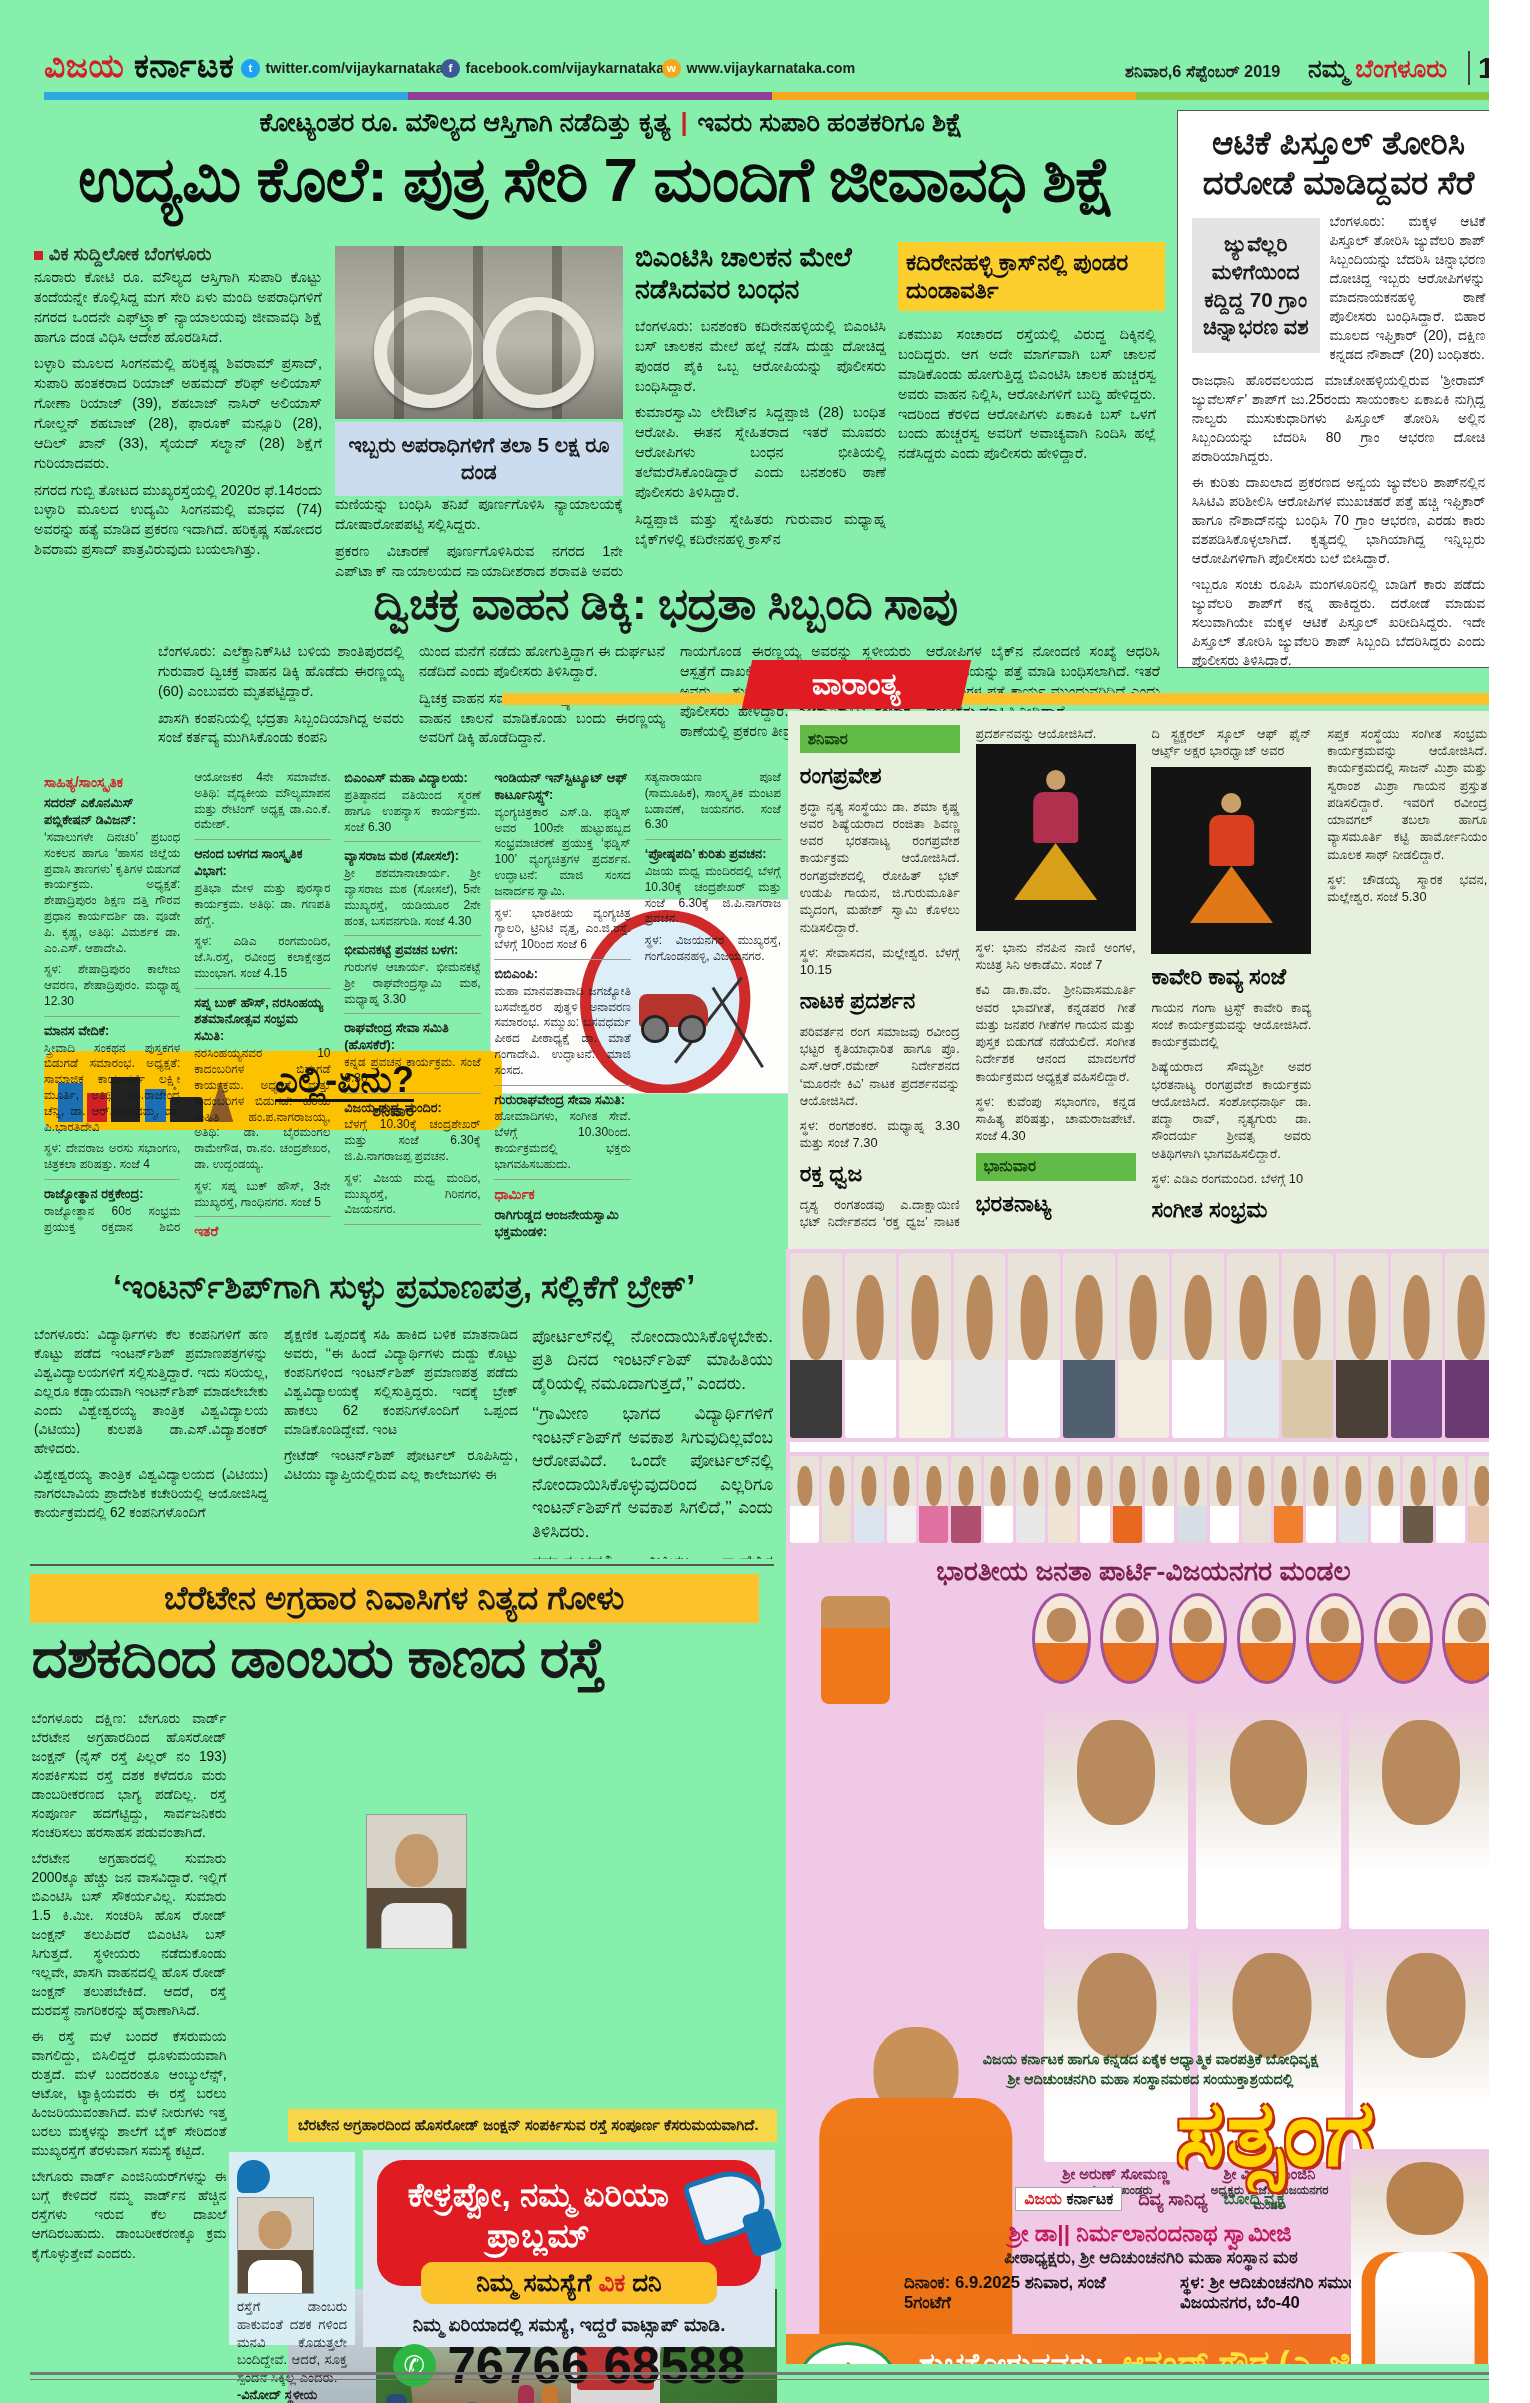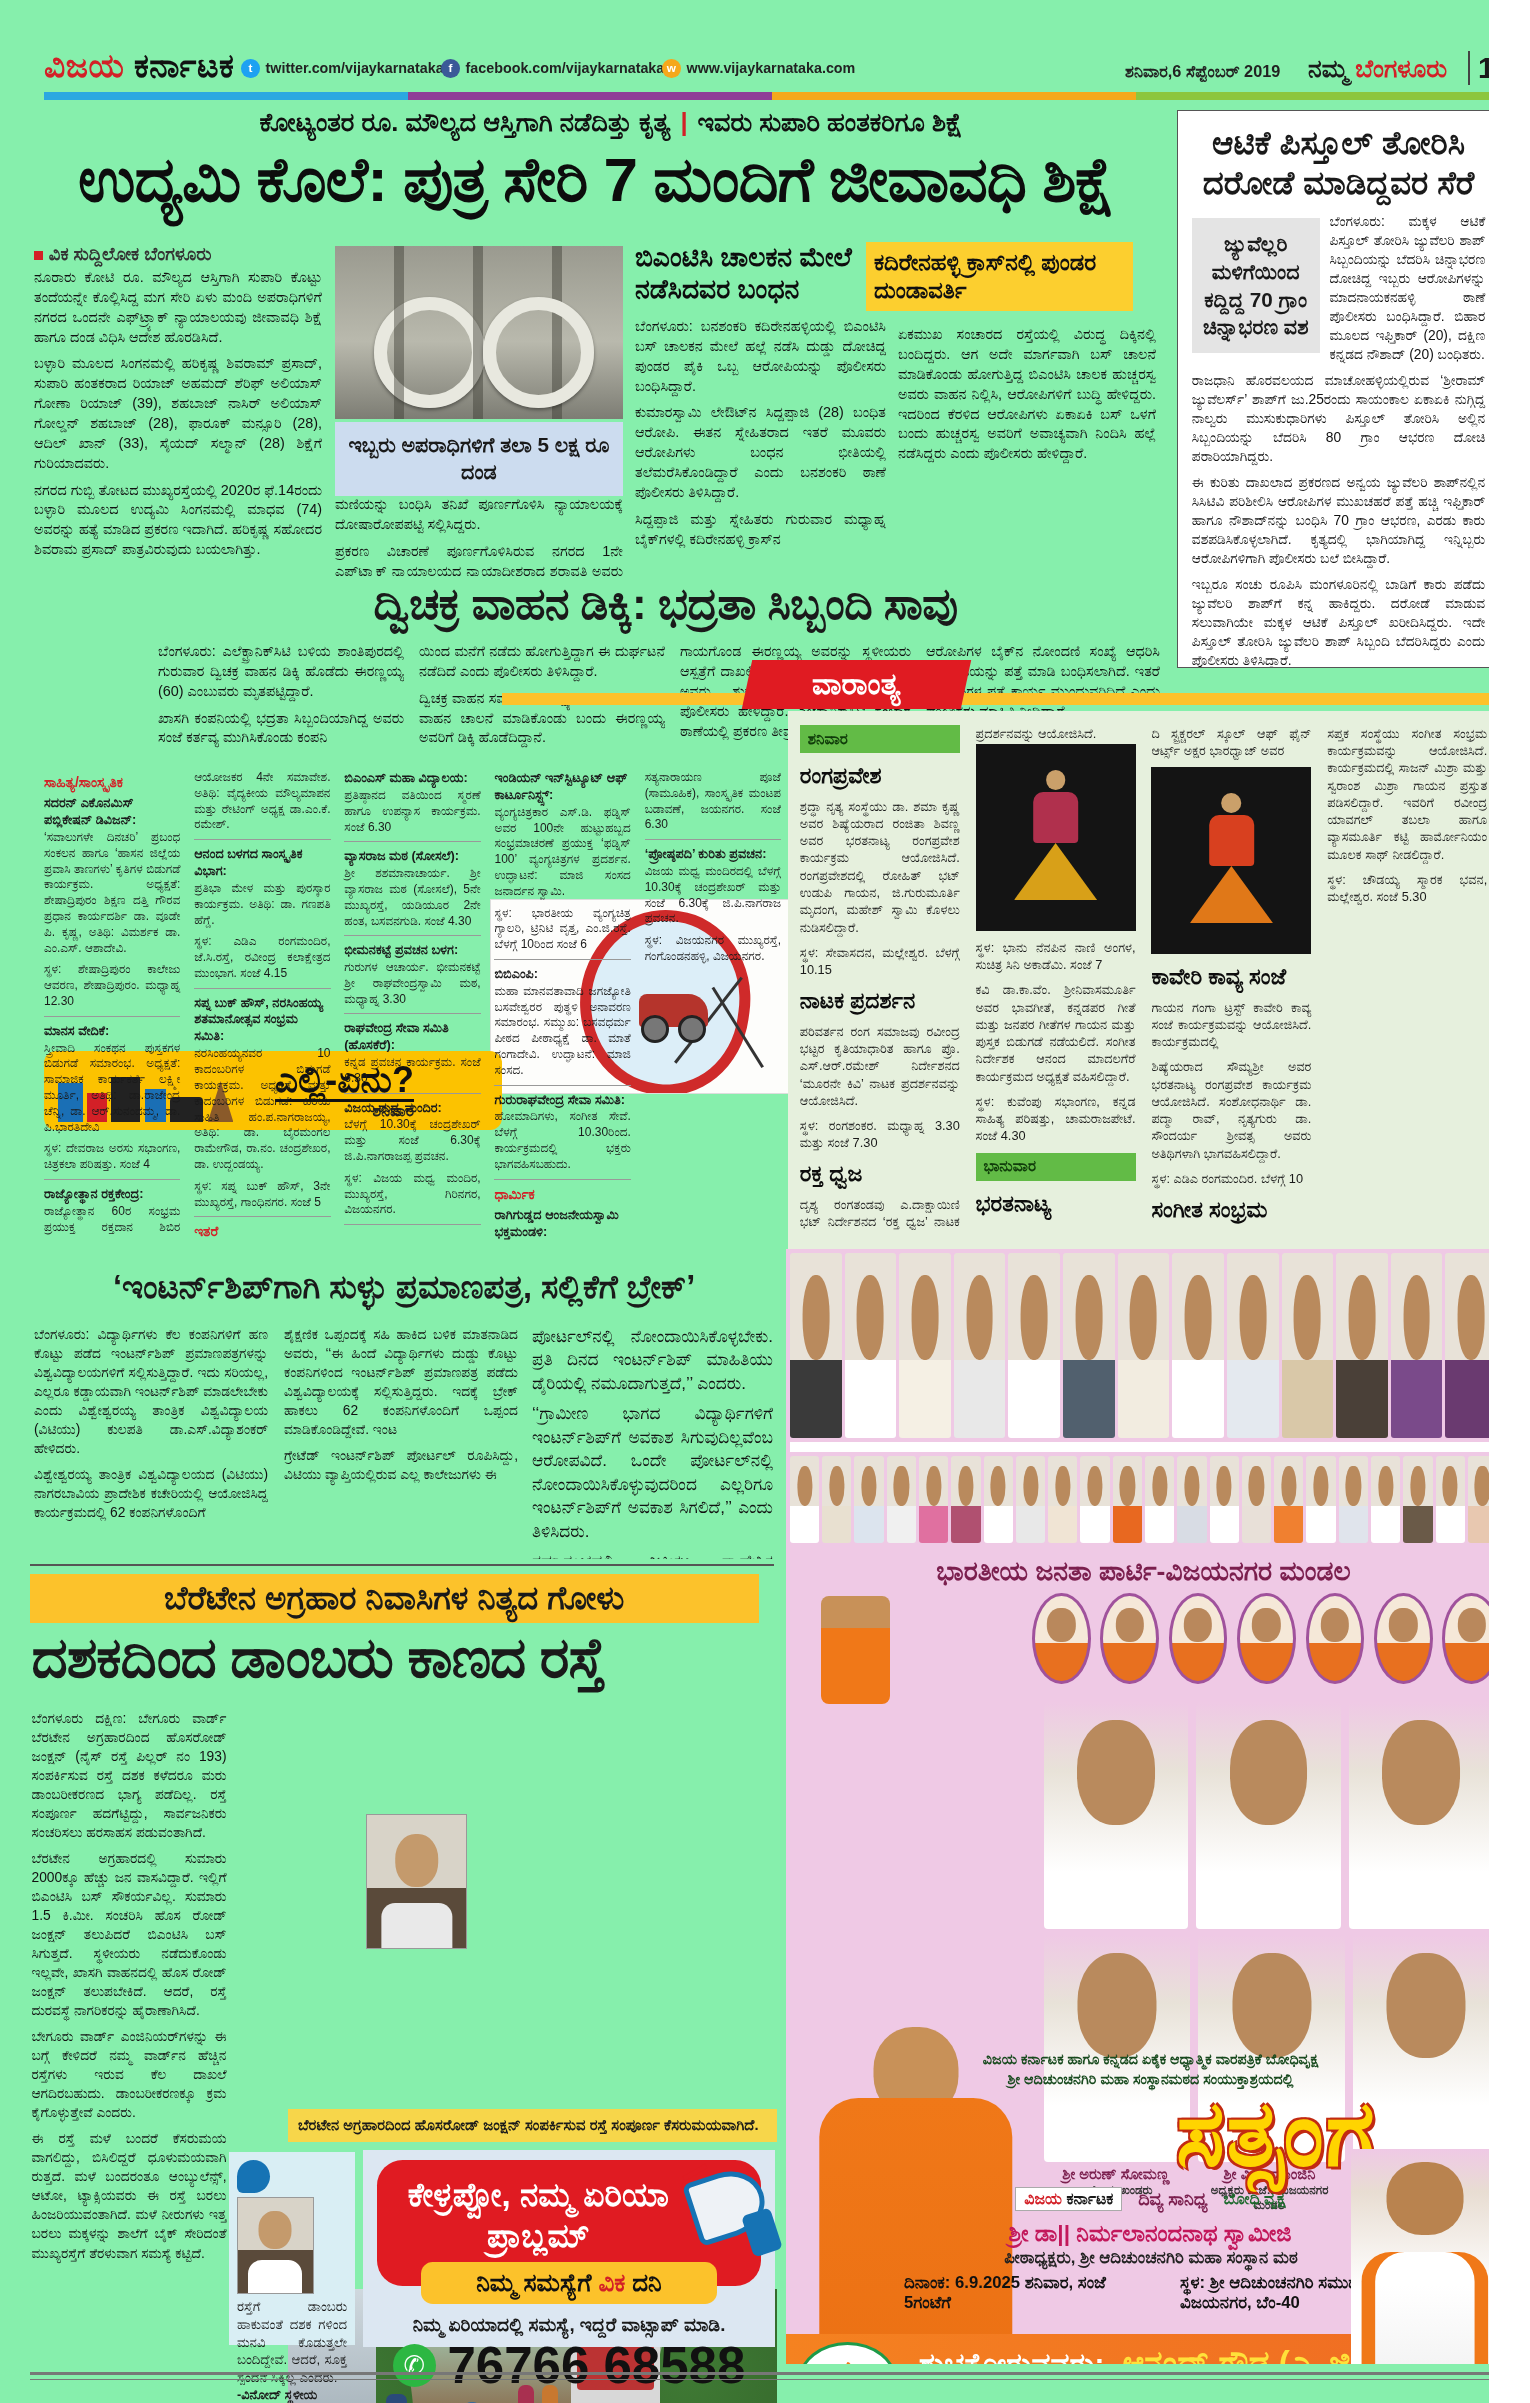--- a/index.html
+++ b/index.html
@@ -204,21 +204,21 @@
       <p>ಪ್ರಕರಣ ವಿಚಾರಣೆ ಪೂರ್ಣಗೊಳಿಸಿರುವ ನಗರದ 1ನೇ ಎಫ್‌ಟ್ರ್ಯಾಕ್ ನ್ಯಾಯಾಲಯದ ನ್ಯಾಯಾಧೀಶರಾದ ಶರಾವತಿ ಅವರು ಪ್ರಾಸಿಕ್ಯೂಶನ್ ವಾದ ಹಾಗೂ ಸಾಕ್ಷ್ಯಾಧಾರಗಳನ್ನು ಪರಿಗಣಿಸಿ ಏಳು ಮಂದಿಗೆ ಶಿಕ್ಷೆ ವಿಧಿಸಿ ಆದೇಶಿಸಿದ್ದಾರೆ.</p>
     </div>
 
   <div class="abs subhead2" style="left:635px;top:242px;width:256px;">ಬಿಎಂಟಿಸಿ ಚಾಲಕನ ಮೇಲೆ ನಡೆಸಿದವರ ಬಂಧನ</div>
   <div class="abs bodytxt" style="left:635px;top:317px;width:251px;height:258px;overflow:hidden;">
       <p>ಬೆಂಗಳೂರು: ಬನಶಂಕರಿ ಕದಿರೇನಹಳ್ಳಿಯಲ್ಲಿ ಬಿಎಂಟಿಸಿ ಬಸ್ ಚಾಲಕನ ಮೇಲೆ ಹಲ್ಲೆ ನಡೆಸಿ ದುಡ್ಡು ದೋಚಿದ್ದ ಪುಂಡರ ಪೈಕಿ ಒಬ್ಬ ಆರೋಪಿಯನ್ನು ಪೊಲೀಸರು ಬಂಧಿಸಿದ್ದಾರೆ.</p>
       <p>ಕುಮಾರಸ್ವಾಮಿ ಲೇಔಟ್‌ನ ಸಿದ್ದಪ್ಪಾಜಿ (28) ಬಂಧಿತ ಆರೋಪಿ. ಈತನ ಸ್ನೇಹಿತರಾದ ಇತರೆ ಮೂವರು ಆರೋಪಿಗಳು ಬಂಧನ ಭೀತಿಯಲ್ಲಿ ತಲೆಮರೆಸಿಕೊಂಡಿದ್ದಾರೆ ಎಂದು ಬನಶಂಕರಿ ಠಾಣೆ ಪೊಲೀಸರು ತಿಳಿಸಿದ್ದಾರೆ.</p>
       <p>ಸಿದ್ದಪ್ಪಾಜಿ ಮತ್ತು ಸ್ನೇಹಿತರು ಗುರುವಾರ ಮಧ್ಯಾಹ್ನ ಬೈಕ್‌ಗಳಲ್ಲಿ ಕದಿರೇನಹಳ್ಳಿ ಕ್ರಾಸ್‌ನ</p>
     </div>
 
-  <div class="abs yellowhead" style="left:866px;top:242px;width:251px;">ಕದಿರೇನಹಳ್ಳಿ ಕ್ರಾಸ್‌ನಲ್ಲಿ ಪುಂಡರ ದುಂಡಾವರ್ತಿ</div>
+  <div class="abs yellowhead" style="left:898px;top:242px;width:251px;">ಕದಿರೇನಹಳ್ಳಿ ಕ್ರಾಸ್‌ನಲ್ಲಿ ಪುಂಡರ ದುಂಡಾವರ್ತಿ</div>
   <div class="abs bodytxt" style="left:898px;top:325px;width:258px;height:250px;overflow:hidden;">
       <p>ಏಕಮುಖ ಸಂಚಾರದ ರಸ್ತೆಯಲ್ಲಿ ವಿರುದ್ಧ ದಿಕ್ಕಿನಲ್ಲಿ ಬಂದಿದ್ದರು. ಆಗ ಅದೇ ಮಾರ್ಗವಾಗಿ ಬಸ್ ಚಾಲನೆ ಮಾಡಿಕೊಂಡು ಹೋಗುತ್ತಿದ್ದ ಬಿಎಂಟಿಸಿ ಚಾಲಕ ಹುಚ್ಚರಸ್ವ ಅವರು ವಾಹನ ನಿಲ್ಲಿಸಿ, ಆರೋಪಿಗಳಿಗೆ ಬುದ್ಧಿ ಹೇಳಿದ್ದರು. ಇದರಿಂದ ಕೆರಳಿದ ಆರೋಪಿಗಳು ಏಕಾಏಕಿ ಬಸ್ ಒಳಗೆ ಬಂದು ಹುಚ್ಚರಸ್ವ ಅವರಿಗೆ ಅವಾಚ್ಯವಾಗಿ ನಿಂದಿಸಿ ಹಲ್ಲೆ ನಡೆಸಿದ್ದರು ಎಂದು ಪೊಲೀಸರು ಹೇಳಿದ್ದಾರೆ.</p>
     </div>
 
   <div class="abs newsbox" style="left:1177px;top:110px;width:323px;height:558px;padding:11.8px 13.8px;box-sizing:border-box;overflow:hidden;">
     <div class="boxhead ctr">ಆಟಿಕೆ ಪಿಸ್ತೂಲ್ ತೋರಿಸಿ ದರೋಡೆ ಮಾಡಿದ್ದವರ ಸೆರೆ</div>
     <div style="height:7.9px;"></div>
     <div class="pullq" style="float:left;width:116px;margin:5.9px 9.9px 5.9px 0;">ಜ್ಯುವೆಲ್ಲರಿ ಮಳಿಗೆಯಿಂದ ಕದ್ದಿದ್ದ 70 ಗ್ರಾಂ ಚಿನ್ನಾಭರಣ ವಶ</div>
     <div class="bodytxt" style="font-size:13.8px;">
         <p>ಬೆಂಗಳೂರು: ಮಕ್ಕಳ ಆಟಿಕೆ ಪಿಸ್ತೂಲ್ ತೋರಿಸಿ ಜ್ಯುವೆಲರಿ ಶಾಪ್ ಸಿಬ್ಬಂದಿಯನ್ನು ಬೆದರಿಸಿ ಚಿನ್ನಾಭರಣ ದೋಚಿದ್ದ ಇಬ್ಬರು ಆರೋಪಿಗಳನ್ನು ಮಾದನಾಯಕನಹಳ್ಳಿ ಠಾಣೆ ಪೊಲೀಸರು ಬಂಧಿಸಿದ್ದಾರೆ. ಬಿಹಾರ ಮೂಲದ ಇಫ್ತಿಕಾರ್ (20), ದಕ್ಷಿಣ ಕನ್ನಡದ ನೌಶಾದ್ (20) ಬಂಧಿತರು.</p>
@@ -426,22 +426,22 @@
     </div>
   <div class="abs portrait" style="left:366px;top:1367px;width:99px;height:133px;"></div>
 
   <div class="abs" style="left:29.6px;top:1564px;width:744px;border-top:2.5px solid #555;"></div>
 
   <div class="abs roadbanner" style="left:29.6px;top:1574px;width:729px;height:49px;">ಬೆರೆಟೇನ ಅಗ್ರಹಾರ ನಿವಾಸಿಗಳ ನಿತ್ಯದ ಗೋಳು</div>
   <div class="abs roadhead" style="left:31.5px;top:1625px;width:739px;">ದಶಕದಿಂದ ಡಾಂಬರು ಕಾಣದ ರಸ್ತೆ</div>
   <div class="abs bodytxt" style="left:31.5px;top:1709px;width:195px;height:635px;overflow:hidden;font-size:13.8px;">
       <p>ಬೆಂಗಳೂರು ದಕ್ಷಿಣ: ಬೇಗೂರು ವಾರ್ಡ್ ಬೆರಟೇನ ಅಗ್ರಹಾರದಿಂದ ಹೊಸರೋಡ್ ಜಂಕ್ಷನ್ (ನೈಸ್ ರಸ್ತೆ ಪಿಲ್ಲರ್ ನಂ 193) ಸಂಪರ್ಕಿಸುವ ರಸ್ತೆ ದಶಕ ಕಳೆದರೂ ಮರು ಡಾಂಬರೀಕರಣದ ಭಾಗ್ಯ ಪಡೆದಿಲ್ಲ. ರಸ್ತೆ ಸಂಪೂರ್ಣ ಹದಗೆಟ್ಟಿದ್ದು, ಸಾರ್ವಜನಿಕರು ಸಂಚರಿಸಲು ಹರಸಾಹಸ ಪಡುವಂತಾಗಿದೆ.</p>
       <p>ಬೆರಟೇನ ಅಗ್ರಹಾರದಲ್ಲಿ ಸುಮಾರು 2000ಕ್ಕೂ ಹೆಚ್ಚು ಜನ ವಾಸವಿದ್ದಾರೆ. ಇಲ್ಲಿಗೆ ಬಿಎಂಟಿಸಿ ಬಸ್ ಸೌಕರ್ಯವಿಲ್ಲ. ಸುಮಾರು 1.5 ಕಿ.ಮೀ. ಸಂಚರಿಸಿ ಹೊಸ ರೋಡ್ ಜಂಕ್ಷನ್ ತಲುಪಿದರೆ ಬಿಎಂಟಿಸಿ ಬಸ್ ಸಿಗುತ್ತದೆ. ಸ್ಥಳೀಯರು ನಡೆದುಕೊಂಡು ಇಲ್ಲವೇ, ಖಾಸಗಿ ವಾಹನದಲ್ಲಿ ಹೊಸ ರೋಡ್ ಜಂಕ್ಷನ್ ತಲುಪಬೇಕಿದೆ. ಆದರೆ, ರಸ್ತೆ ದುರವಸ್ಥೆ ನಾಗರಿಕರನ್ನು ಹೈರಾಣಾಗಿಸಿದೆ.</p>
+      <p>ಈ ರಸ್ತೆ ಮಳೆ ಬಂದರೆ ಕೆಸರುಮಯ ವಾಗಲಿದ್ದು, ಬಿಸಿಲಿದ್ದರೆ ಧೂಳುಮಯವಾಗಿ ರುತ್ತದೆ. ಮಳೆ ಬಂದರಂತೂ ಆಂಬ್ಯುಲೆನ್ಸ್, ಆಟೋ, ಟ್ಯಾಕ್ಸಿಯವರು ಈ ರಸ್ತೆ ಬರಲು ಹಿಂಜರಿಯುವಂತಾಗಿದೆ. ಮಳೆ ನೀರುಗಳು ಇತ್ತ ಬರಲು ಮಕ್ಕಳನ್ನು ಶಾಲೆಗೆ ಬೈಕ್ ಸೇರಿದಂತೆ ಮುಖ್ಯರಸ್ತೆಗೆ ತೆರಳುವಾಗ ಸಮಸ್ಯೆ ಕಟ್ಟಿದೆ.</p>
       <p>ಬೇಗೂರು ವಾರ್ಡ್ ಎಂಜಿನಿಯರ್‌ಗಳನ್ನು ಈ ಬಗ್ಗೆ ಕೇಳಿದರೆ ನಮ್ಮ ವಾರ್ಡ್‌ನ ಹೆಚ್ಚಿನ ರಸ್ತೆಗಳು ಇರುವ ಕೆಲ ದಾಖಲೆ ಆಗದಿರಬಹುದು. ಡಾಂಬರೀಕರಣಕ್ಕೂ ಕ್ರಮ ಕೈಗೊಳ್ಳುತ್ತೇವೆ ಎಂದರು.</p>
-      <p>ಈ ರಸ್ತೆ ಮಳೆ ಬಂದರೆ ಕೆಸರುಮಯ ವಾಗಲಿದ್ದು, ಬಿಸಿಲಿದ್ದರೆ ಧೂಳುಮಯವಾಗಿ ರುತ್ತದೆ. ಮಳೆ ಬಂದರಂತೂ ಆಂಬ್ಯುಲೆನ್ಸ್, ಆಟೋ, ಟ್ಯಾಕ್ಸಿಯವರು ಈ ರಸ್ತೆ ಬರಲು ಹಿಂಜರಿಯುವಂತಾಗಿದೆ. ಮಳೆ ನೀರುಗಳು ಇತ್ತ ಬರಲು ಮಕ್ಕಳನ್ನು ಶಾಲೆಗೆ ಬೈಕ್ ಸೇರಿದಂತೆ ಮುಖ್ಯರಸ್ತೆಗೆ ತೆರಳುವಾಗ ಸಮಸ್ಯೆ ಕಟ್ಟಿದೆ.</p>
     </div>
 
   <div class="abs roadphoto" style="left:288px;top:1707px;width:489px;height:402px;">
     <div class="foliage l"></div>
       <div class="foliage r"></div>
 
     <div class="truck"></div>
     <div class="walker" style="left:20%;top:26%;background:#2a4a7a;height:69px;width:21.7px;"></div>
 
     <div class="walker" style="left:36%;top:28%;background:#3a6a9a;height:59px;"></div>

